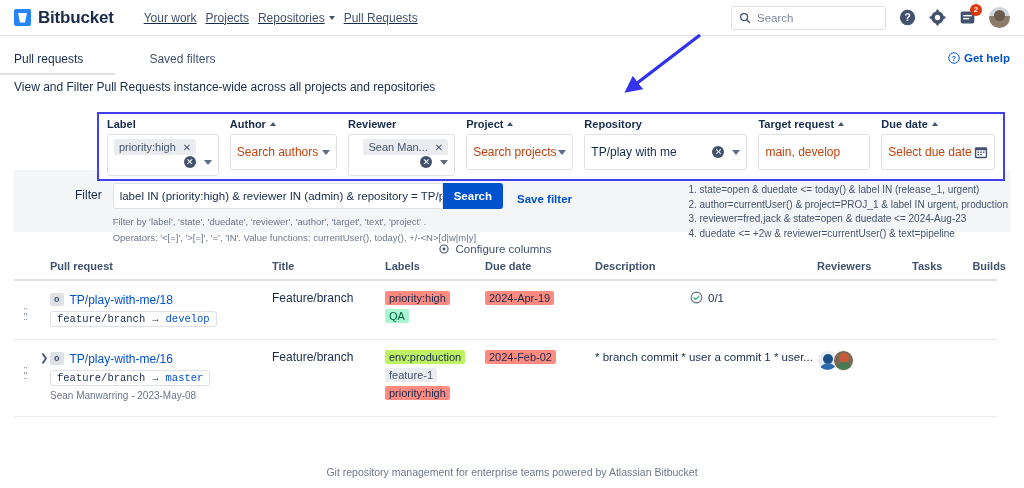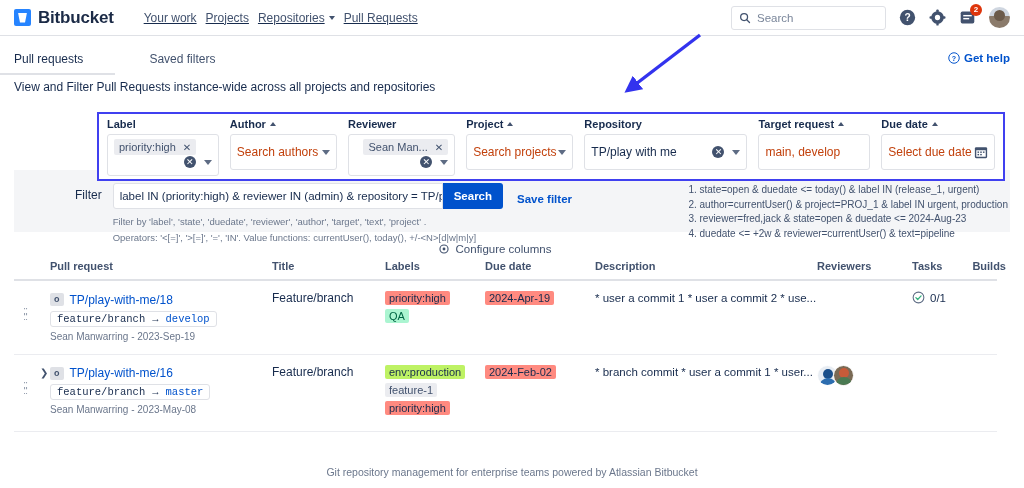--- a/index.html
+++ b/index.html
@@ -542,34 +542,30 @@
     <div class="c-pr">
       <div class="pr-link">
         <span class="state-badge">o</span>
         <span>TP/play-with-me/18</span>
       </div>
       <div class="branch-pill">
         <span>feature/branch</span>
         <span>→</span>
         <span class="to">develop</span>
       </div>
-      <div class="pr-meta">Sean Manwarring - 2023-Sep-19</div>
     </div>
     <div class="c-title">
       <span class="cell-title">Feature/branch</span>
     </div>
     <div class="c-labels">
       <div><span class="lbl lbl-red">priority:high</span></div>
       <div><span class="lbl lbl-green">QA</span></div>
     </div>
     <div class="c-due">
       <span class="due-pill">2024-Apr-19</span>
-    </div>
-    <div class="c-desc">
-      <span class="cell-desc">* user a commit 1 * user a commit 2 * use...</span>
     </div>
     <div class="c-rev"></div>
     <div class="c-tasks">
       <div class="task-cell">
         <svg width="13" height="13" viewBox="0 0 16 16">
           <circle cx="8" cy="8" r="6.6" fill="none" stroke="#5E6C84" stroke-width="1.3"></circle>
           <path d="M4.8 8.2l2.2 2.2 4.2-4.4" fill="none" stroke="#36B37E" stroke-width="1.6" stroke-linecap="round" stroke-linejoin="round"></path>
         </svg>
         <span>0/1</span>
       </div>

